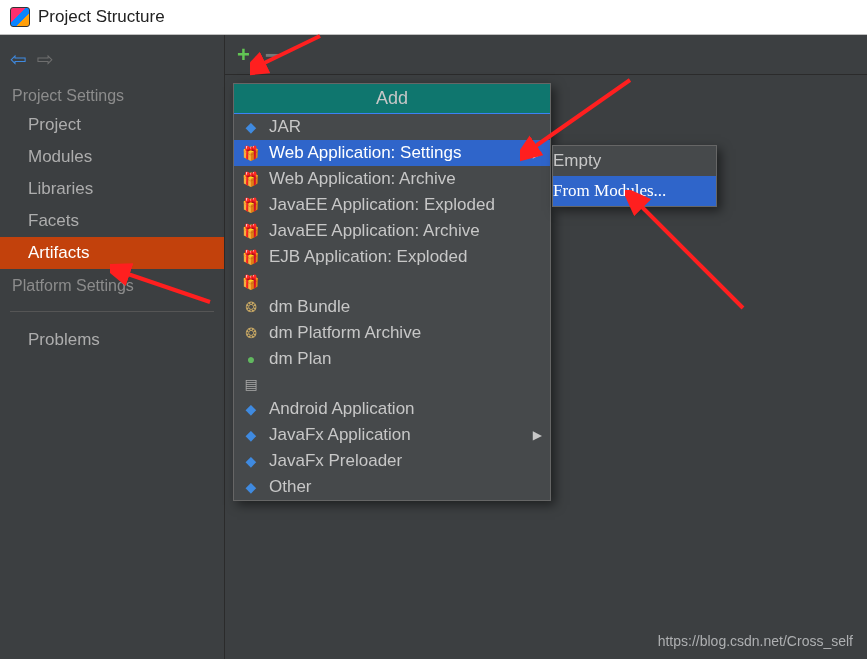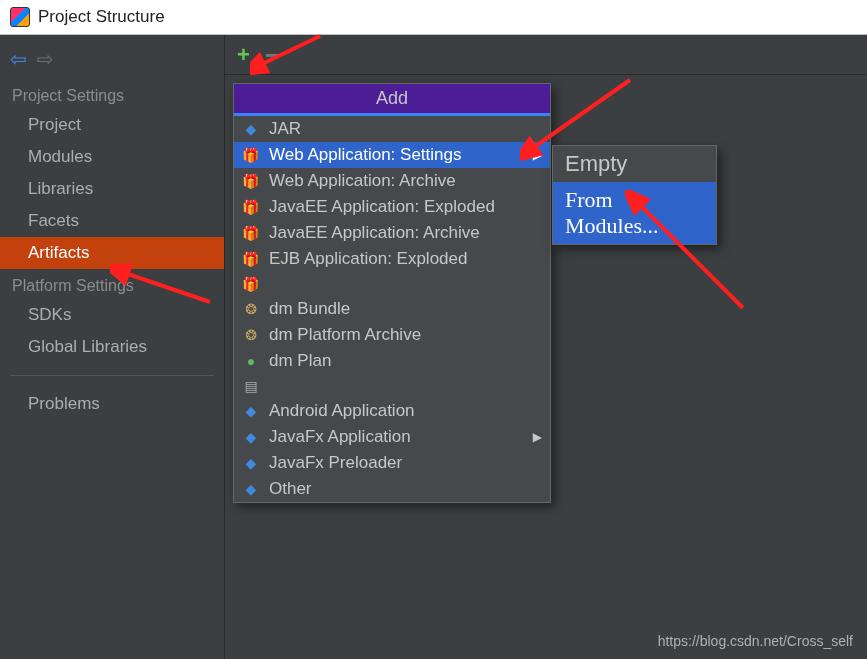--- a/index.html
+++ b/index.html
@@ -92,22 +92,22 @@
     top: 83px;
     left: 233px;
     width: 318px;
     background: #46494b;
     border: 1px solid #666;
     box-shadow: 4px 4px 10px rgba(0,0,0,0.5);
   }
   .popup-title {
     text-align: center;
     padding: 4px 0;
-    background: #4c1d95;
-    border-bottom: 3px solid #3b82f6;
+    background: #0f766e;
+    border-bottom: 1px solid #3b82f6;
     color: #c7c7c7;
     font-size: 18px;
   }
   .menu-item {
     display: flex;
     align-items: center;
     padding: 3px 8px;
     gap: 9px;
     font-size: 17px;
     color: #c7c7c7;
@@ -139,22 +139,22 @@
   .submenu {
     position: absolute;
     top: 145px;
     left: 552px;
     width: 165px;
     background: #46494b;
     border: 1px solid #666;
     box-shadow: 4px 4px 10px rgba(0,0,0,0.5);
   }
   .sub-item {
-    padding: 5px 12px;
-    font-size: 22px;
+    padding: 5px 0;
+    font-size: 17px;
     color: #c7c7c7;
   }
   .sub-item.selected {
     background: #2f65ca;
     color: #fff;
     font-family: Liberation Serif, serif;
   }
   .watermark {
     position: absolute;
     bottom: 10px;
@@ -183,24 +183,20 @@
     </div>
     <div class="section-title">Project Settings</div>
     <div id="sidebar-items1">
         <div class="sidebar-item">Project</div>
         <div class="sidebar-item">Modules</div>
         <div class="sidebar-item">Libraries</div>
         <div class="sidebar-item">Facets</div>
         <div class="sidebar-item selected">Artifacts</div>
       </div>
     <div class="section-title">Platform Settings</div>
-    <div id="sidebar-items2">
-        <div class="sidebar-item">SDKs</div>
-        <div class="sidebar-item">Global Libraries</div>
-      </div>
     <div class="divider"></div>
     <div id="sidebar-items3">
         <div class="sidebar-item">Problems</div>
       </div>
   </div>
 
   <div class="content">
     <div class="toolbar">
       <span class="plus-icon">+</span>
       <span class="minus-icon">−</span>

